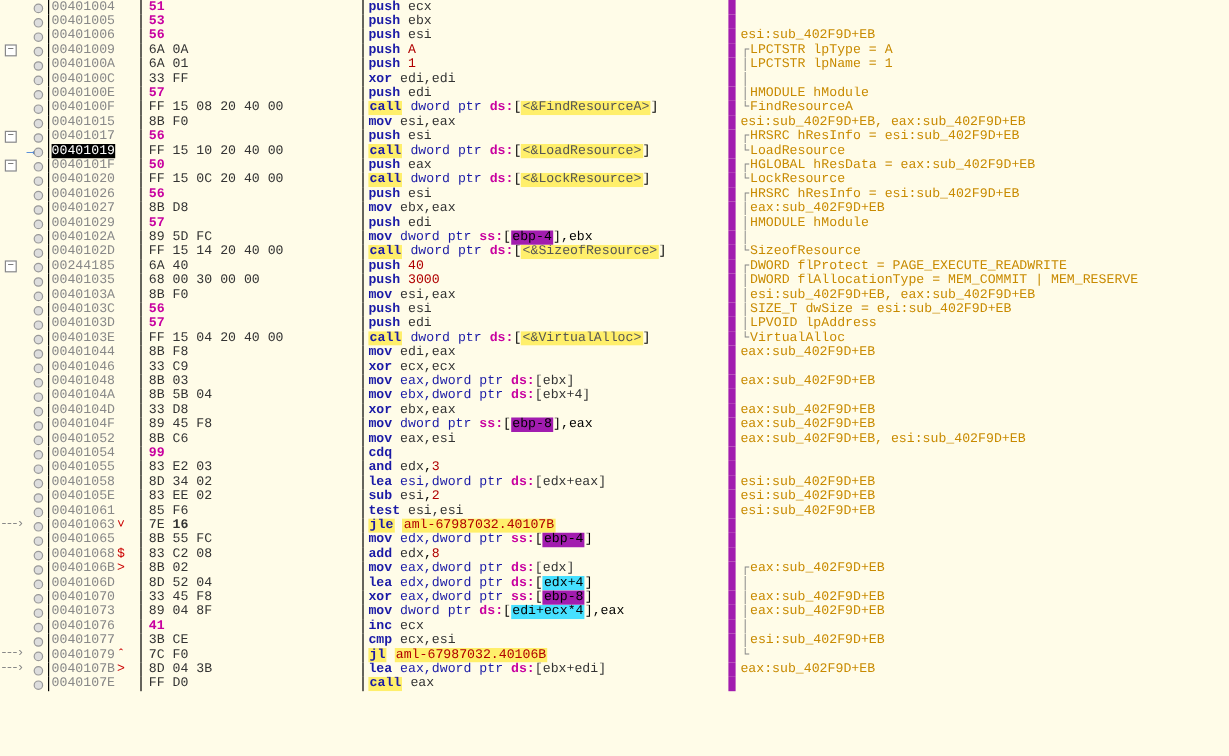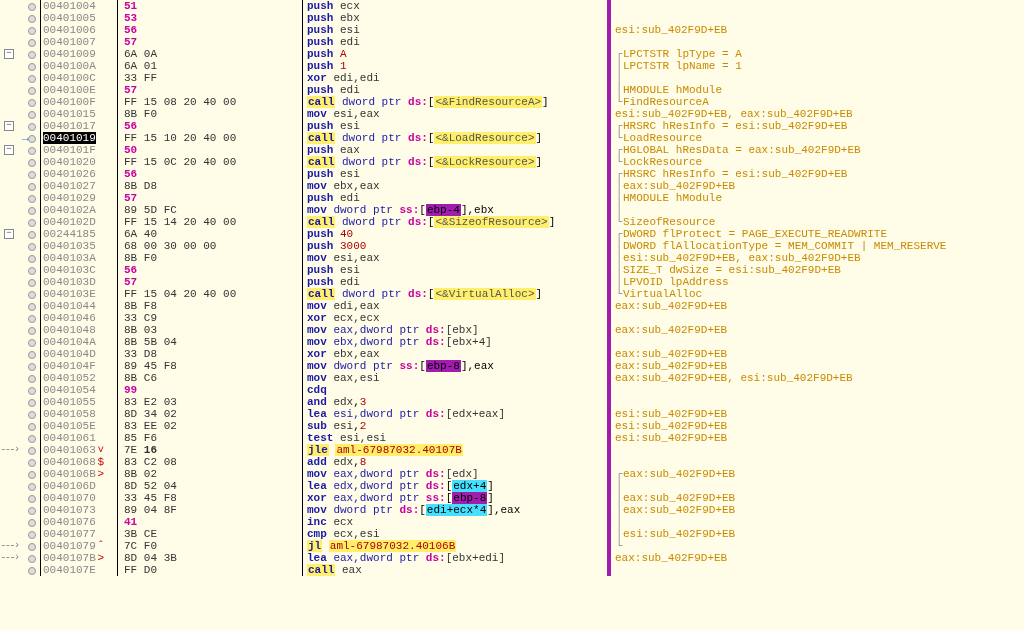--- a/index.html
+++ b/index.html
@@ -10,21 +10,21 @@
     line-height: 12px;
     overflow: hidden;
     width: 1024px;
     height: 630px;
   }
   table { border-collapse: collapse; width: 100%; table-layout: fixed; }
   td { padding: 0; vertical-align: top; white-space: nowrap; overflow: hidden; }
   .col-g   { width: 40px; border-right: 1px solid #000; }
   .col-a   { width: 74px;  border-right: 1px solid #000; padding-left:2px; }
   .col-b   { width: 178px; border-right: 1px solid #000; padding-left:6px; }
-  .col-d   { width: 300px; border-right: 4px solid #a21caf; padding-left:4px; }
+  .col-d   { width: 300px; border-right: 6px solid #a21caf; padding-left:4px; }
   .col-c   { padding-left:4px; }
 
   .gutter { position: relative; height:12px; }
   .dot { position:absolute; top:3px; left:28px; width:6px; height:6px; border-radius:50%;
          background:#DDD; border:1px solid #999; }
   .arrow-r { position:absolute; top:0; left:22px; color:#2A6FD6; font-weight:bold; font-size:12px;}
   .arrow-d { position:absolute; top:-1px; left:0; color:#888; font-size:11px; letter-spacing:-2px; white-space:nowrap;}
   .minus   { position:absolute; top:1px; left:4px; width:8px; height:8px; border:1px solid #888;
              background:#fff; font-size:9px; line-height:7px; text-align:center; color:#555; }
 
@@ -82,31 +82,20 @@
           </div>
         </td>
         <td class="col-a"><span class="addr">00401006</span><span class="marker"></span></td>
         <td class="col-b"><span style="color:#C800A0;font-weight:bold">56</span></td>
         <td class="col-d"><span class="mnem">push</span> <span class="hex">esi</span></td>
         <td class="col-c"><span class="cmt">esi:sub_402F9D+EB</span></td>
       </tr>
       <tr>
         <td class="col-g">
           <div class="gutter">
-            <div class="dot"></div>
-          </div>
-        </td>
-        <td class="col-a"><span class="addr">00401007</span><span class="marker"></span></td>
-        <td class="col-b"><span style="color:#C800A0;font-weight:bold">57</span></td>
-        <td class="col-d"><span class="mnem">push</span> <span class="hex">edi</span></td>
-        <td class="col-c"></td>
-      </tr>
-      <tr>
-        <td class="col-g">
-          <div class="gutter">
             <div class="minus">−</div>
             <div class="dot"></div>
           </div>
         </td>
         <td class="col-a"><span class="addr">00401009</span><span class="marker"></span></td>
         <td class="col-b"><span style="color:#333;font-weight:normal">6A</span> <span style="color:#333;font-weight:normal">0A</span></td>
         <td class="col-d"><span class="mnem">push</span> <span class="num">A</span></td>
         <td class="col-c"><span class="cmt-bar top"></span><span class="cmt">LPCTSTR lpType = A</span></td>
       </tr>
       <tr>
@@ -476,20 +465,31 @@
         <td class="col-b"><span style="color:#333;font-weight:normal">7E</span> <span style="color:#333;font-weight:bold">16</span></td>
         <td class="col-d"><span class="jmp-hl">jle</span> <span class="target">aml-67987032.40107B</span></td>
         <td class="col-c"></td>
       </tr>
       <tr>
         <td class="col-g">
           <div class="gutter">
             <div class="dot"></div>
           </div>
         </td>
+        <td class="col-a"><span class="addr">00401065</span><span class="marker"></span></td>
+        <td class="col-b"><span style="color:#333;font-weight:normal">8B</span> <span style="color:#333;font-weight:normal">55</span> <span style="color:#333;font-weight:normal">FC</span></td>
+        <td class="col-d"><span class="mnem">mov</span> <span class="reg">edx,dword ptr</span> <span class="seg">ss:</span>[<span class="ebp">ebp-4</span>]</td>
+        <td class="col-c"></td>
+      </tr>
+      <tr>
+        <td class="col-g">
+          <div class="gutter">
+            <div class="dot"></div>
+          </div>
+        </td>
         <td class="col-a"><span class="addr">00401068</span><span class="marker">$</span></td>
         <td class="col-b"><span style="color:#333;font-weight:normal">83</span> <span style="color:#333;font-weight:normal">C2</span> <span style="color:#333;font-weight:normal">08</span></td>
         <td class="col-d"><span class="mnem">add</span> <span class="hex">edx</span>,<span class="num">8</span></td>
         <td class="col-c"></td>
       </tr>
       <tr>
         <td class="col-g">
           <div class="gutter">
             <div class="dot"></div>
           </div>

